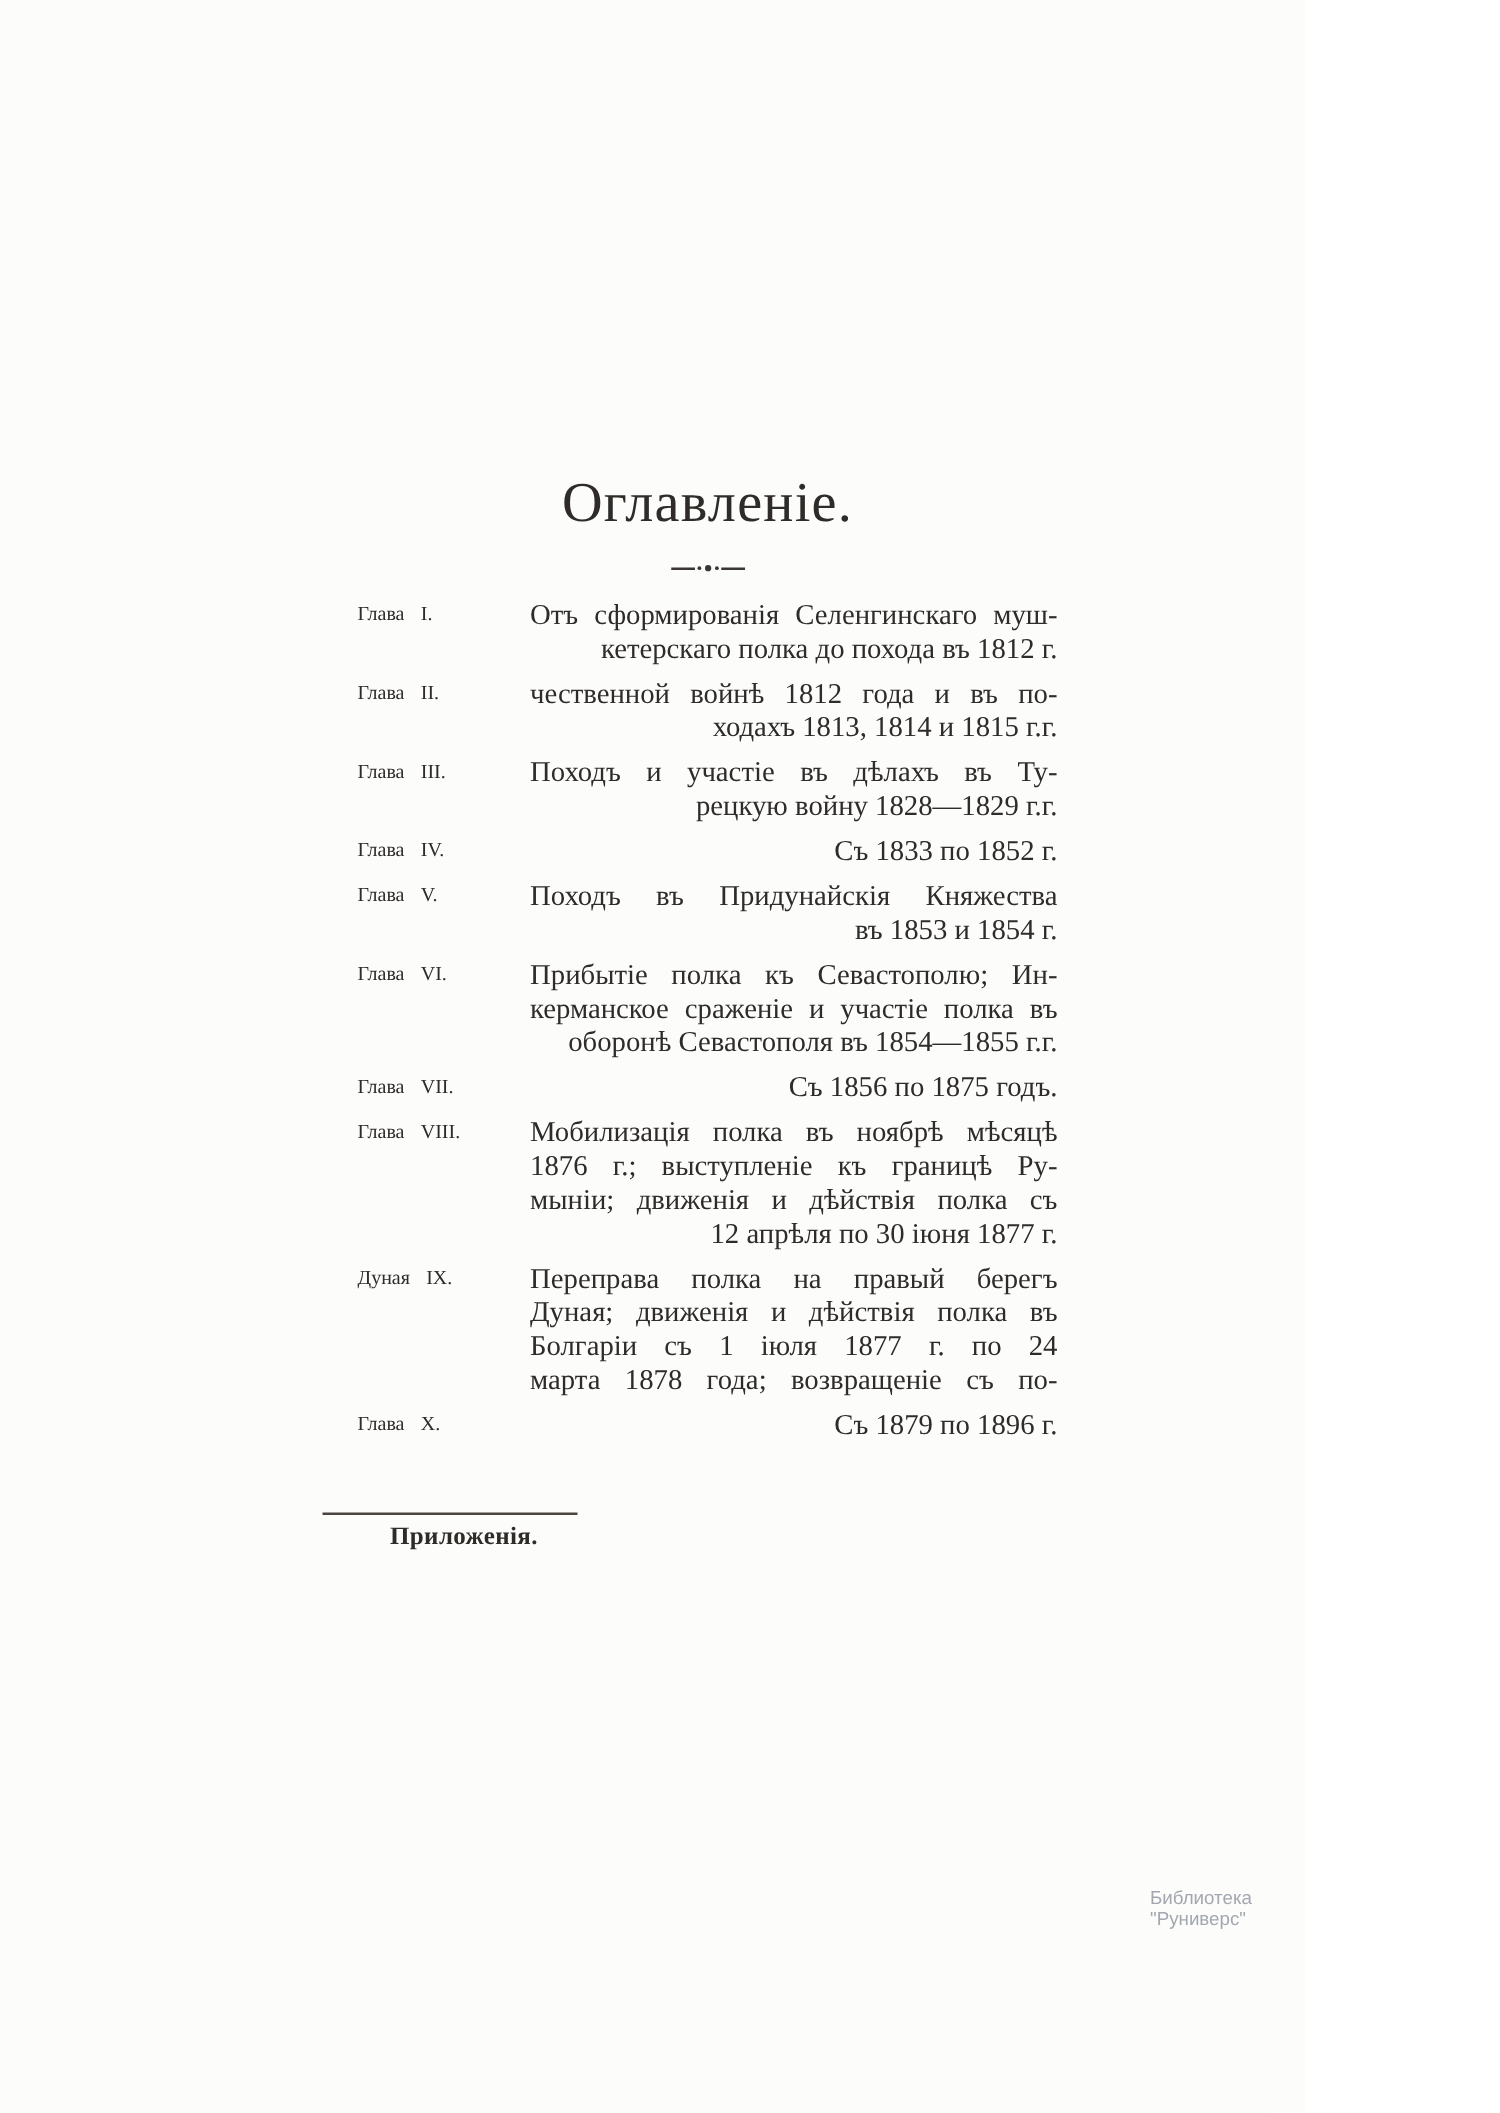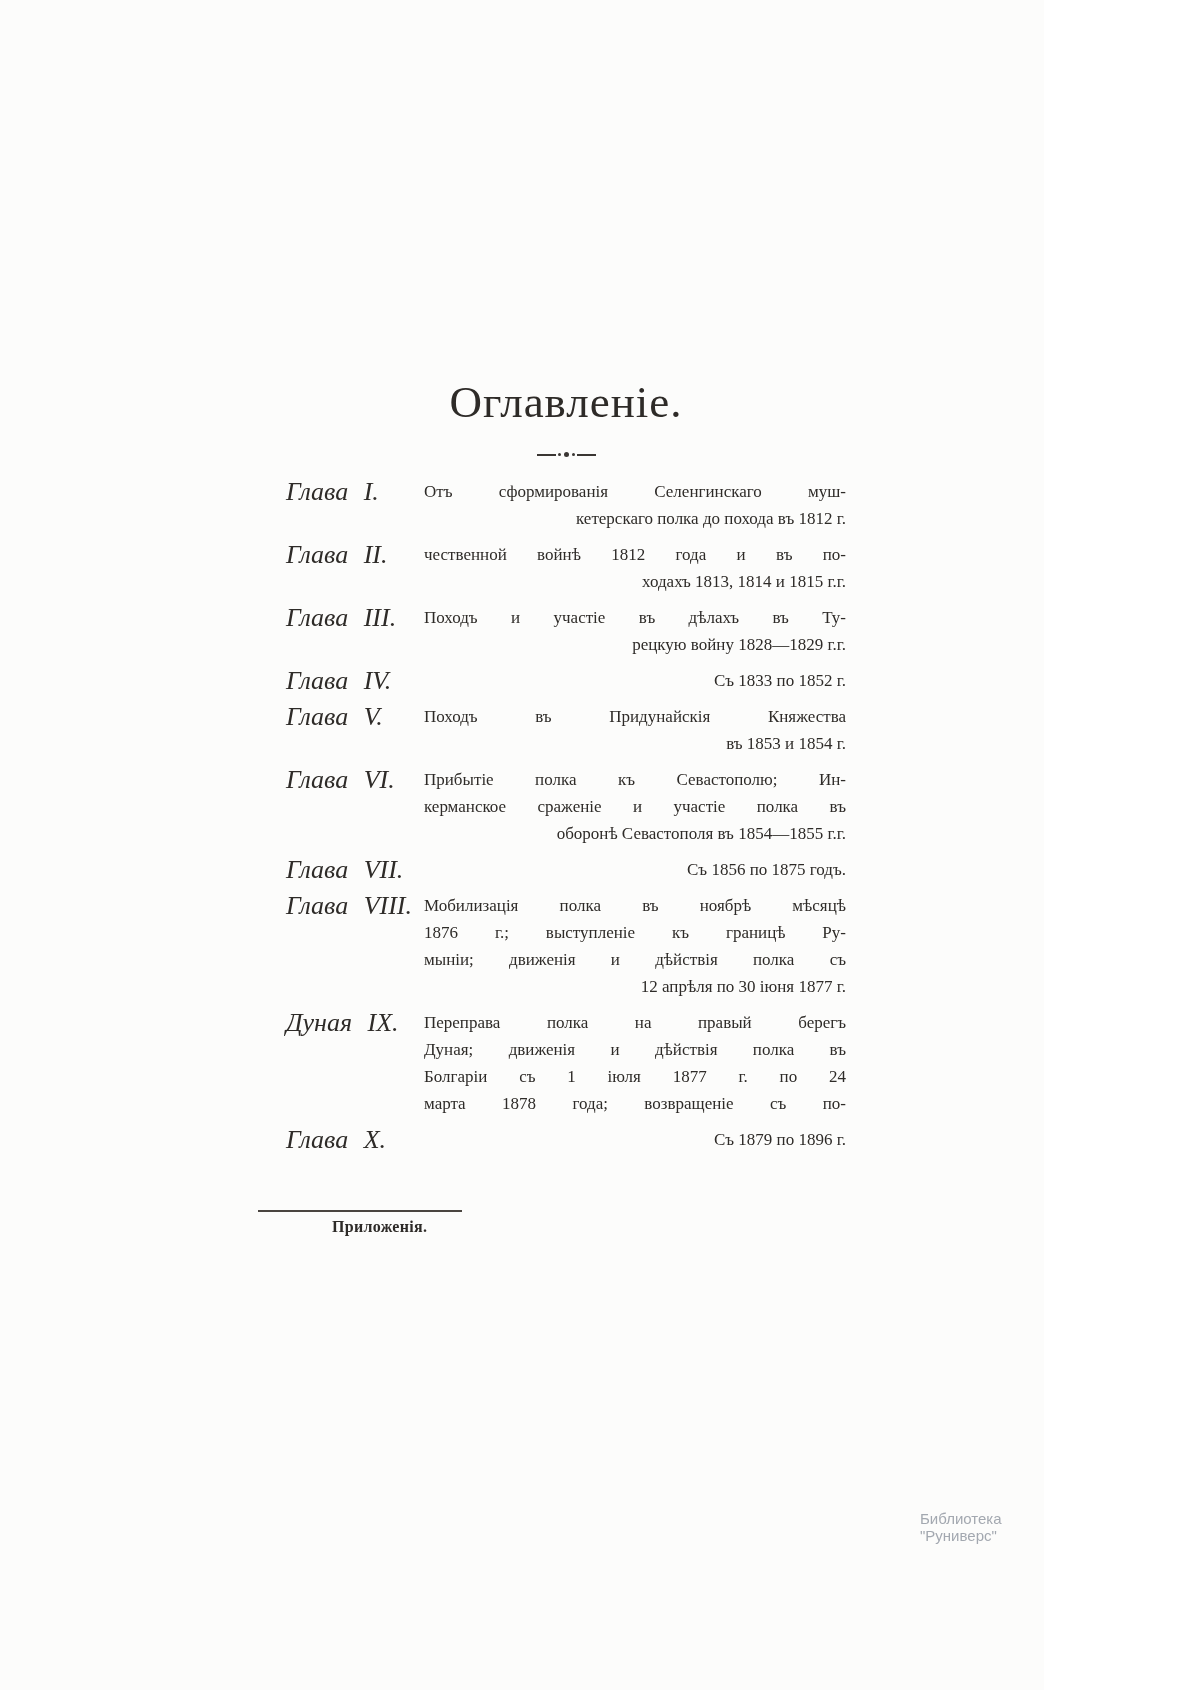--- a/index.html
+++ b/index.html
@@ -39,42 +39,41 @@
   .toc {
     position: absolute;
     top: 478px;
     left: 286px;
     width: 560px;
   }
   .entry { display: flex; margin-bottom: 9px; }
   .chapter {
     flex: none;
     width: 138px;
-    font-size: 26px;
+    font-size: 16px;
     line-height: 27px;
     word-spacing: 9px;
     white-space: nowrap;
-    font-style: italic;
   }
-  .entry-text { flex: 1; font-size: 17px; line-height: 27px; }
+  .entry-text { flex: 1; font-size: 23px; line-height: 27px; }
   .line { text-align: right; }
   .line.jl { text-align: justify; text-align-last: justify; }
   .appendix-rule {
     position: absolute;
     top: 1210px;
     left: 258px;
     width: 204px;
     height: 0;
     border-top: 2px solid #4a4540;
   }
   .appendix {
     position: absolute;
     top: 1218px;
-    left: 332px;
-    font-size: 16px;
+    left: 312px;
+    font-size: 20px;
     font-weight: 700;
     letter-spacing: 0.3px;
   }
   .watermark {
     position: absolute;
     top: 1510px;
     left: 920px;
     font-family: "Liberation Sans", sans-serif;
     font-size: 15px;
     color: #a3a8b0;

